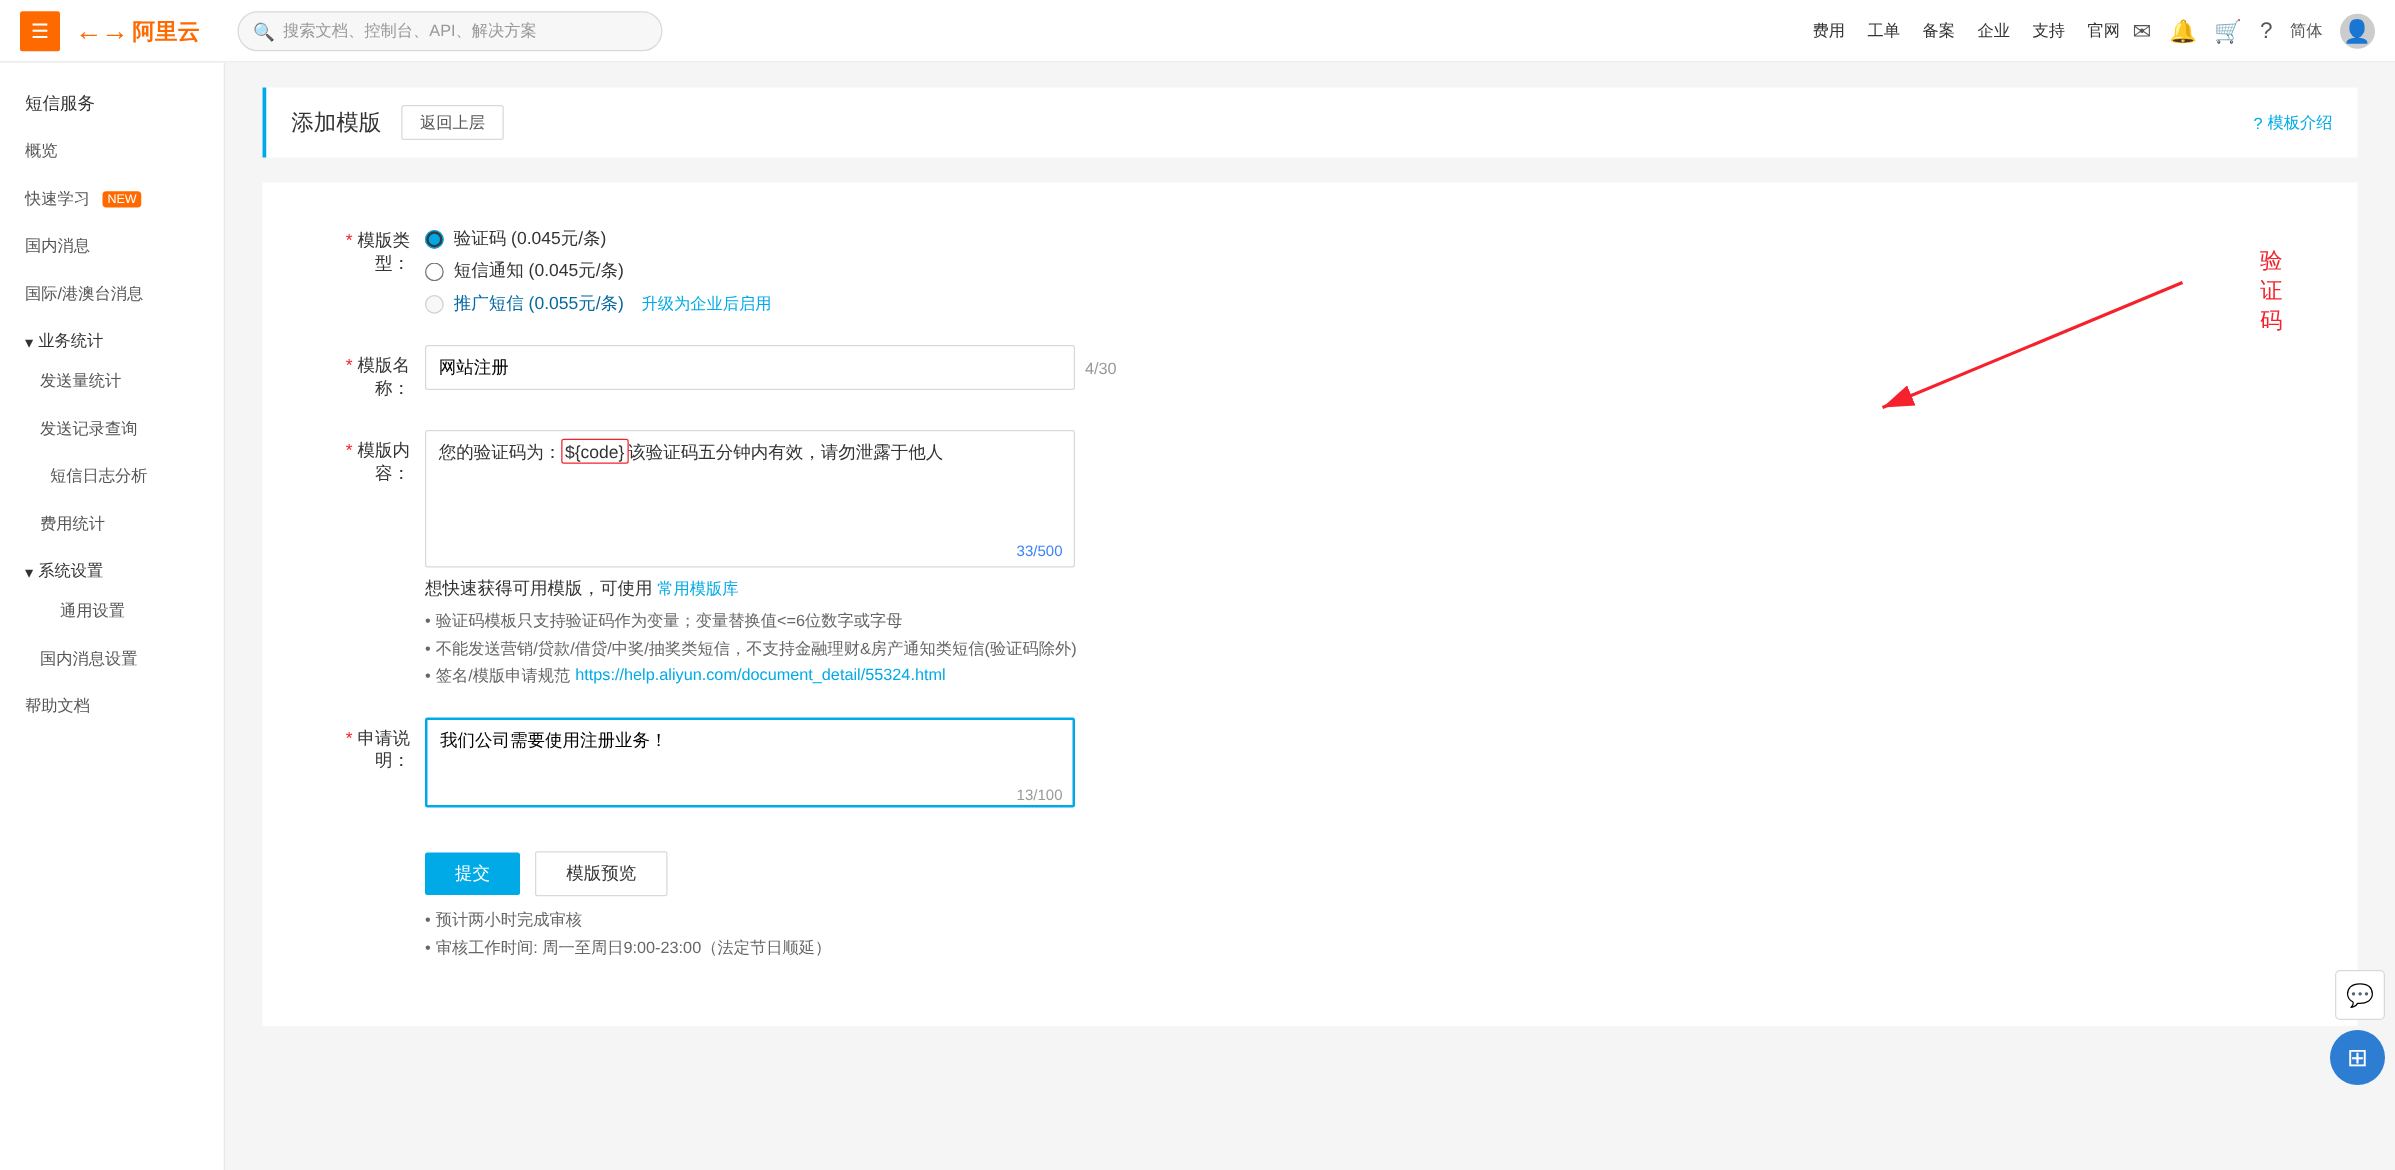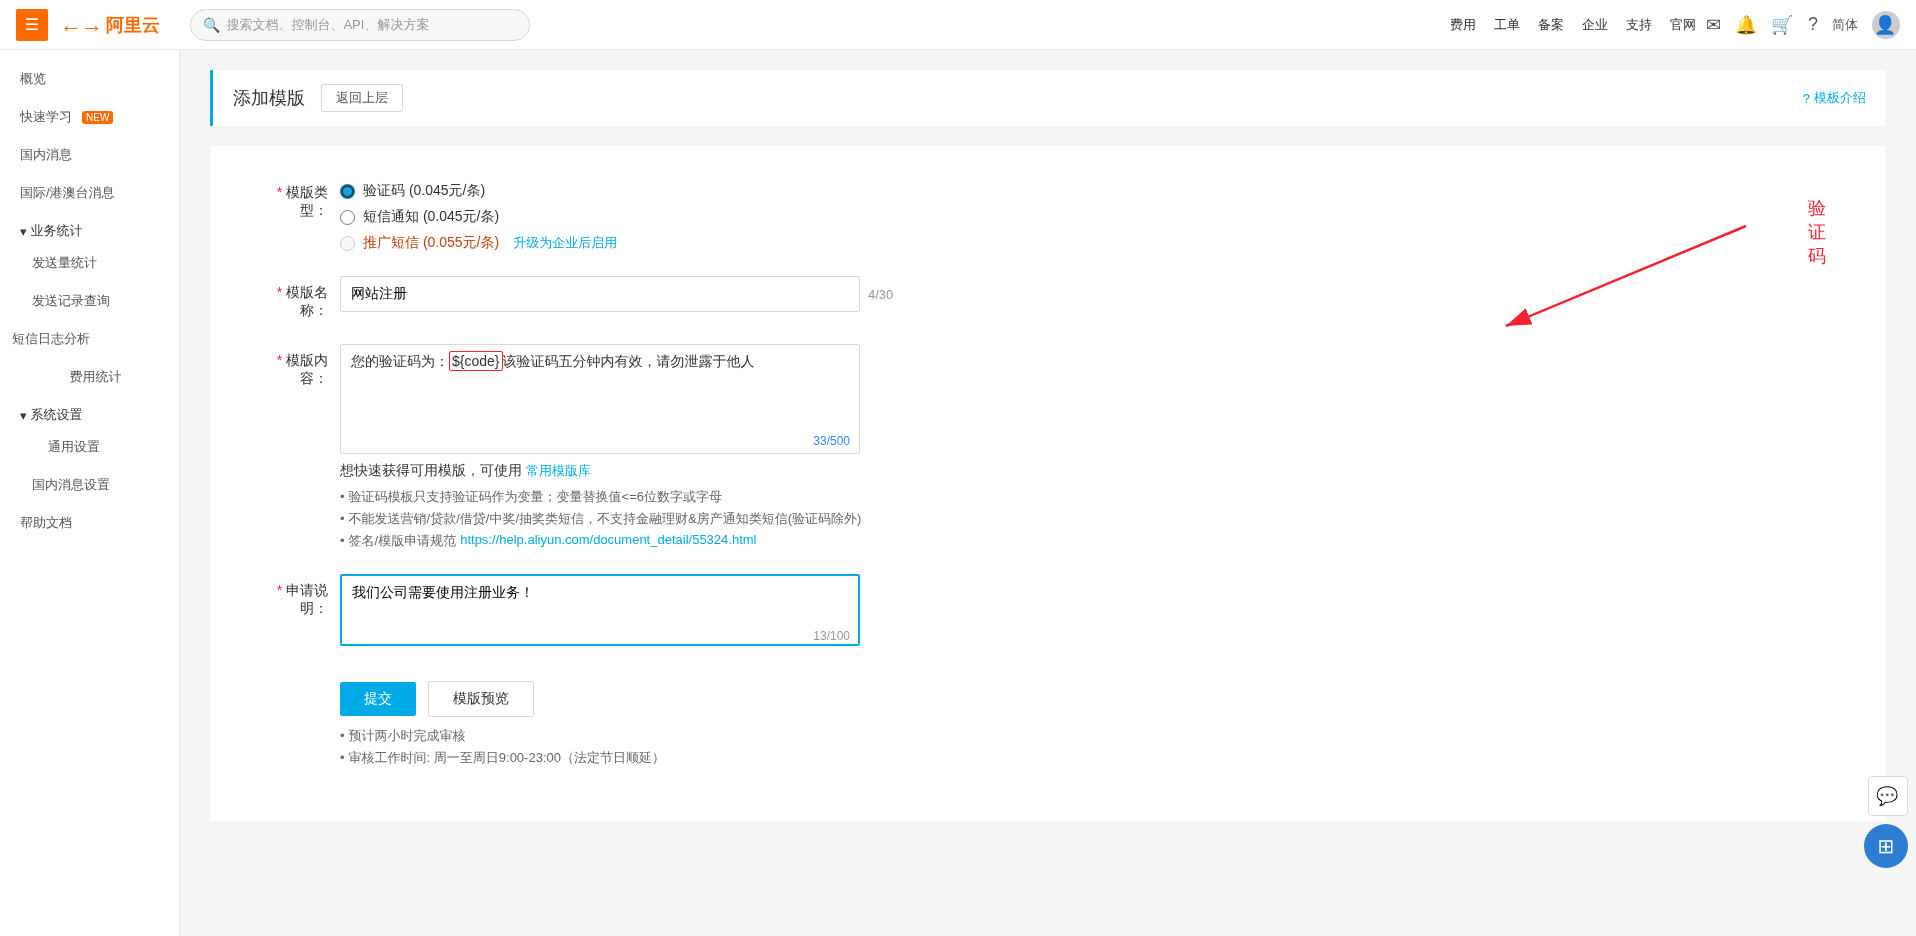--- a/index.html
+++ b/index.html
@@ -359,20 +359,21 @@
     <span>🛒</span>
     <span>?</span>
     <span style="font-size:13px;">简体</span>
     <span style="width:28px;height:28px;border-radius:50%;background:#ccc;display:inline-block;vertical-align:middle;overflow:hidden;font-size:18px;text-align:center;line-height:28px;">👤</span>
   </div>
 </nav>
 
 <div class="layout">
 
   <aside class="sidebar">
+    <div class="sidebar-title">短信服务</div>
 
     <div class="sidebar-item">
       <span>概览</span>
     </div>
     <div class="sidebar-item">
       <span>快速学习</span>
       <span class="badge-new">NEW</span>
     </div>
     <div class="sidebar-item">
       <span>国内消息</span>
@@ -384,24 +385,24 @@
     <div class="sidebar-section">
       <span>▾</span>
       <span>业务统计</span>
     </div>
     <div class="sidebar-item" style="padding-left:32px;">
       <span>发送量统计</span>
     </div>
     <div class="sidebar-item" style="padding-left:32px;font-family:Liberation Mono, monospace;">
       <span>发送记录查询</span>
     </div>
-    <div class="sidebar-item" style="padding-left:12px;">
+    <div class="sidebar-item" style="padding-left:12px;margin-left:28px;">
       <span>短信日志分析</span>
     </div>
-    <div class="sidebar-item" style="padding-left:32px;justify-content:center;">
+    <div class="sidebar-item" style="padding-left:32px;">
       <span>费用统计</span>
     </div>
 
     <div class="sidebar-section">
       <span>▾</span>
       <span>系统设置</span>
     </div>
     <div class="sidebar-item" style="padding-left:48px;">
       <span>通用设置</span>
     </div>
@@ -447,21 +448,21 @@
           <label class="radio-item">
             <input type="radio" name="template_type" checked="" style="">
             <span>验证码 (0.045元/条)</span>
           </label>
           <label class="radio-item">
             <input type="radio" name="template_type" style="">
             <span>短信通知 (0.045元/条)</span>
           </label>
           <label class="radio-item">
             <input type="radio" name="template_type" disabled="" style="">
-            <span style="color:#c2410c;">推广短信 (0.055元/条)</span>
+            <span style="color:#0369a1;">推广短信 (0.055元/条)</span>
             <span class="upgrade-link">升级为企业后启用</span>
           </label>
         </div>
       </div>
 
       <div class="form-row">
         <div class="form-label required">
           <span>模版名称</span>：
         </div>
         <div class="form-content">

